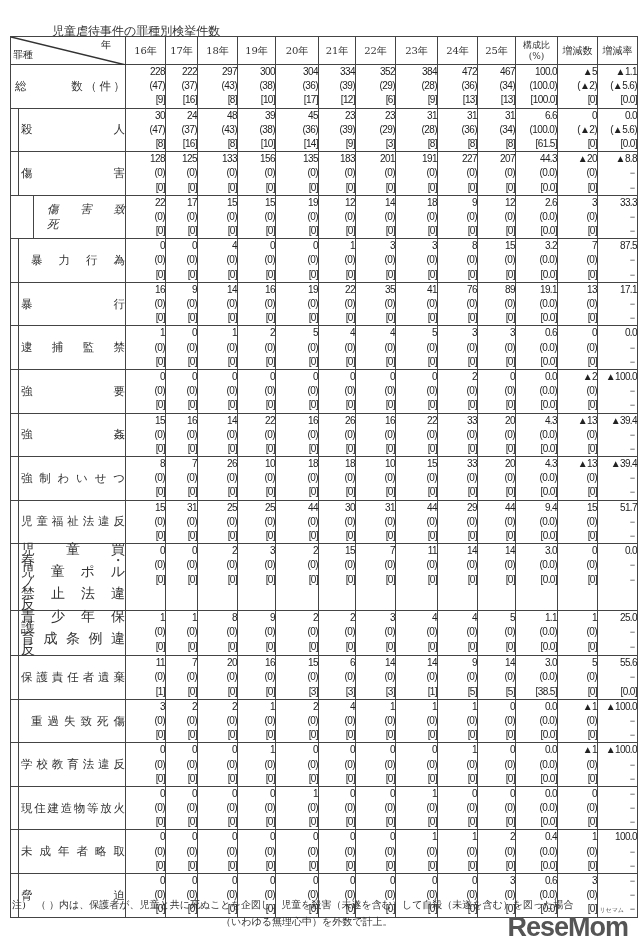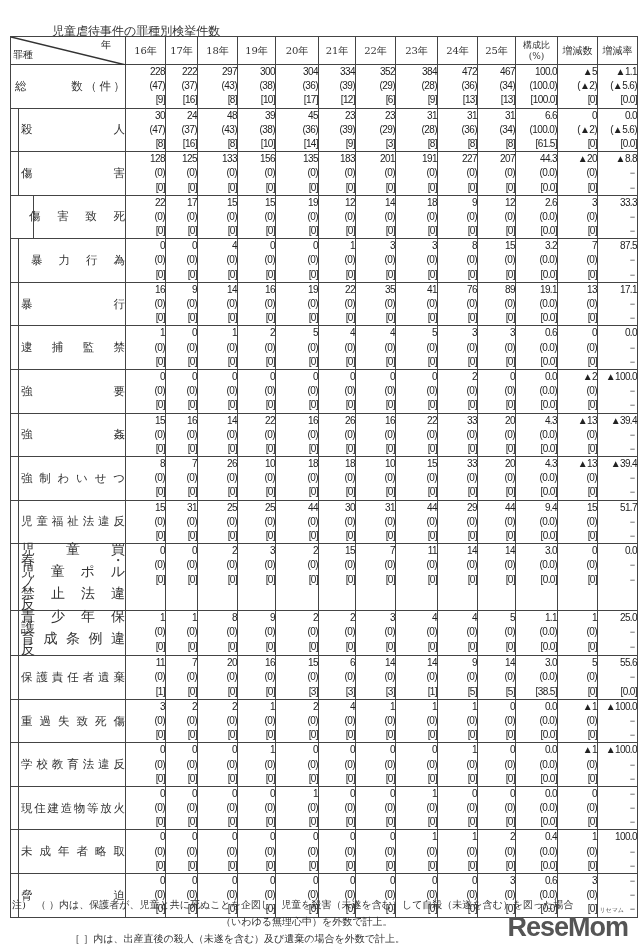--- a/index.html
+++ b/index.html
@@ -274,21 +274,21 @@
           <div>(0)</div>
           <div>[0]</div>
         </td>
         <td class="num">
           <div>▲8.8</div>
           <div>－</div>
           <div>－</div>
         </td>
       </tr>
       <tr>
-        <td class="lab" style="padding-left: 18px; background-image: linear-gradient(rgb(68, 68, 68), rgb(68, 68, 68)); background-size: 1px 100%; background-repeat: no-repeat; background-position: 22px 0px;">
+        <td class="lab" style="padding-left: 36px; background-image: linear-gradient(rgb(68, 68, 68), rgb(68, 68, 68)); background-size: 1px 100%; background-repeat: no-repeat; background-position: 22px 0px; font-style: italic;">
           <span style="white-space: pre-line; display: block; text-align: justify; text-align-last: justify;">傷　害　致　死</span>
         </td>
         <td class="num">
           <div>22</div>
           <div>(0)</div>
           <div>[0]</div>
         </td>
         <td class="num">
           <div>17</div>
           <div>(0)</div>
@@ -1047,21 +1047,21 @@
           <div>(0)</div>
           <div>[0]</div>
         </td>
         <td class="num">
           <div>55.6</div>
           <div>－</div>
           <div>[0.0]</div>
         </td>
       </tr>
       <tr>
-        <td class="lab" style="padding-left: 10px; background-image: linear-gradient(rgb(68, 68, 68), rgb(68, 68, 68)); background-size: 1px 100%; background-repeat: no-repeat; background-position: 7px 0px;">
+        <td class="lab" style="padding-left: 20px; background-image: linear-gradient(rgb(68, 68, 68), rgb(68, 68, 68)); background-size: 1px 100%; background-repeat: no-repeat; background-position: 7px 0px;">
           <span style="white-space: pre-line; display: block; text-align: justify; text-align-last: justify;">重過失致死傷</span>
         </td>
         <td class="num">
           <div>3</div>
           <div>(0)</div>
           <div>[0]</div>
         </td>
         <td class="num">
           <div>2</div>
           <div>(0)</div>
@@ -1402,19 +1402,18 @@
           <div>－</div>
           <div>－</div>
         </td>
       </tr>
     </tbody>
 </table>
 
 <div class="note">
   <div>注)　（ ）内は、保護者が、児童と共に死ぬことを企図し、児童を殺害（未遂を含む）して自殺（未遂を含む）を図った場合</div>
   <div class="l2">（いわゆる無理心中）を外数で計上。</div>
-  <div class="l3">［ ］内は、出産直後の殺人（未遂を含む）及び遺棄の場合を外数で計上。</div>
 </div>
 
 <div class="logo">
   <small>リセマム</small>
   <span>ReseMom</span>
 </div>
 
 </body></html>

